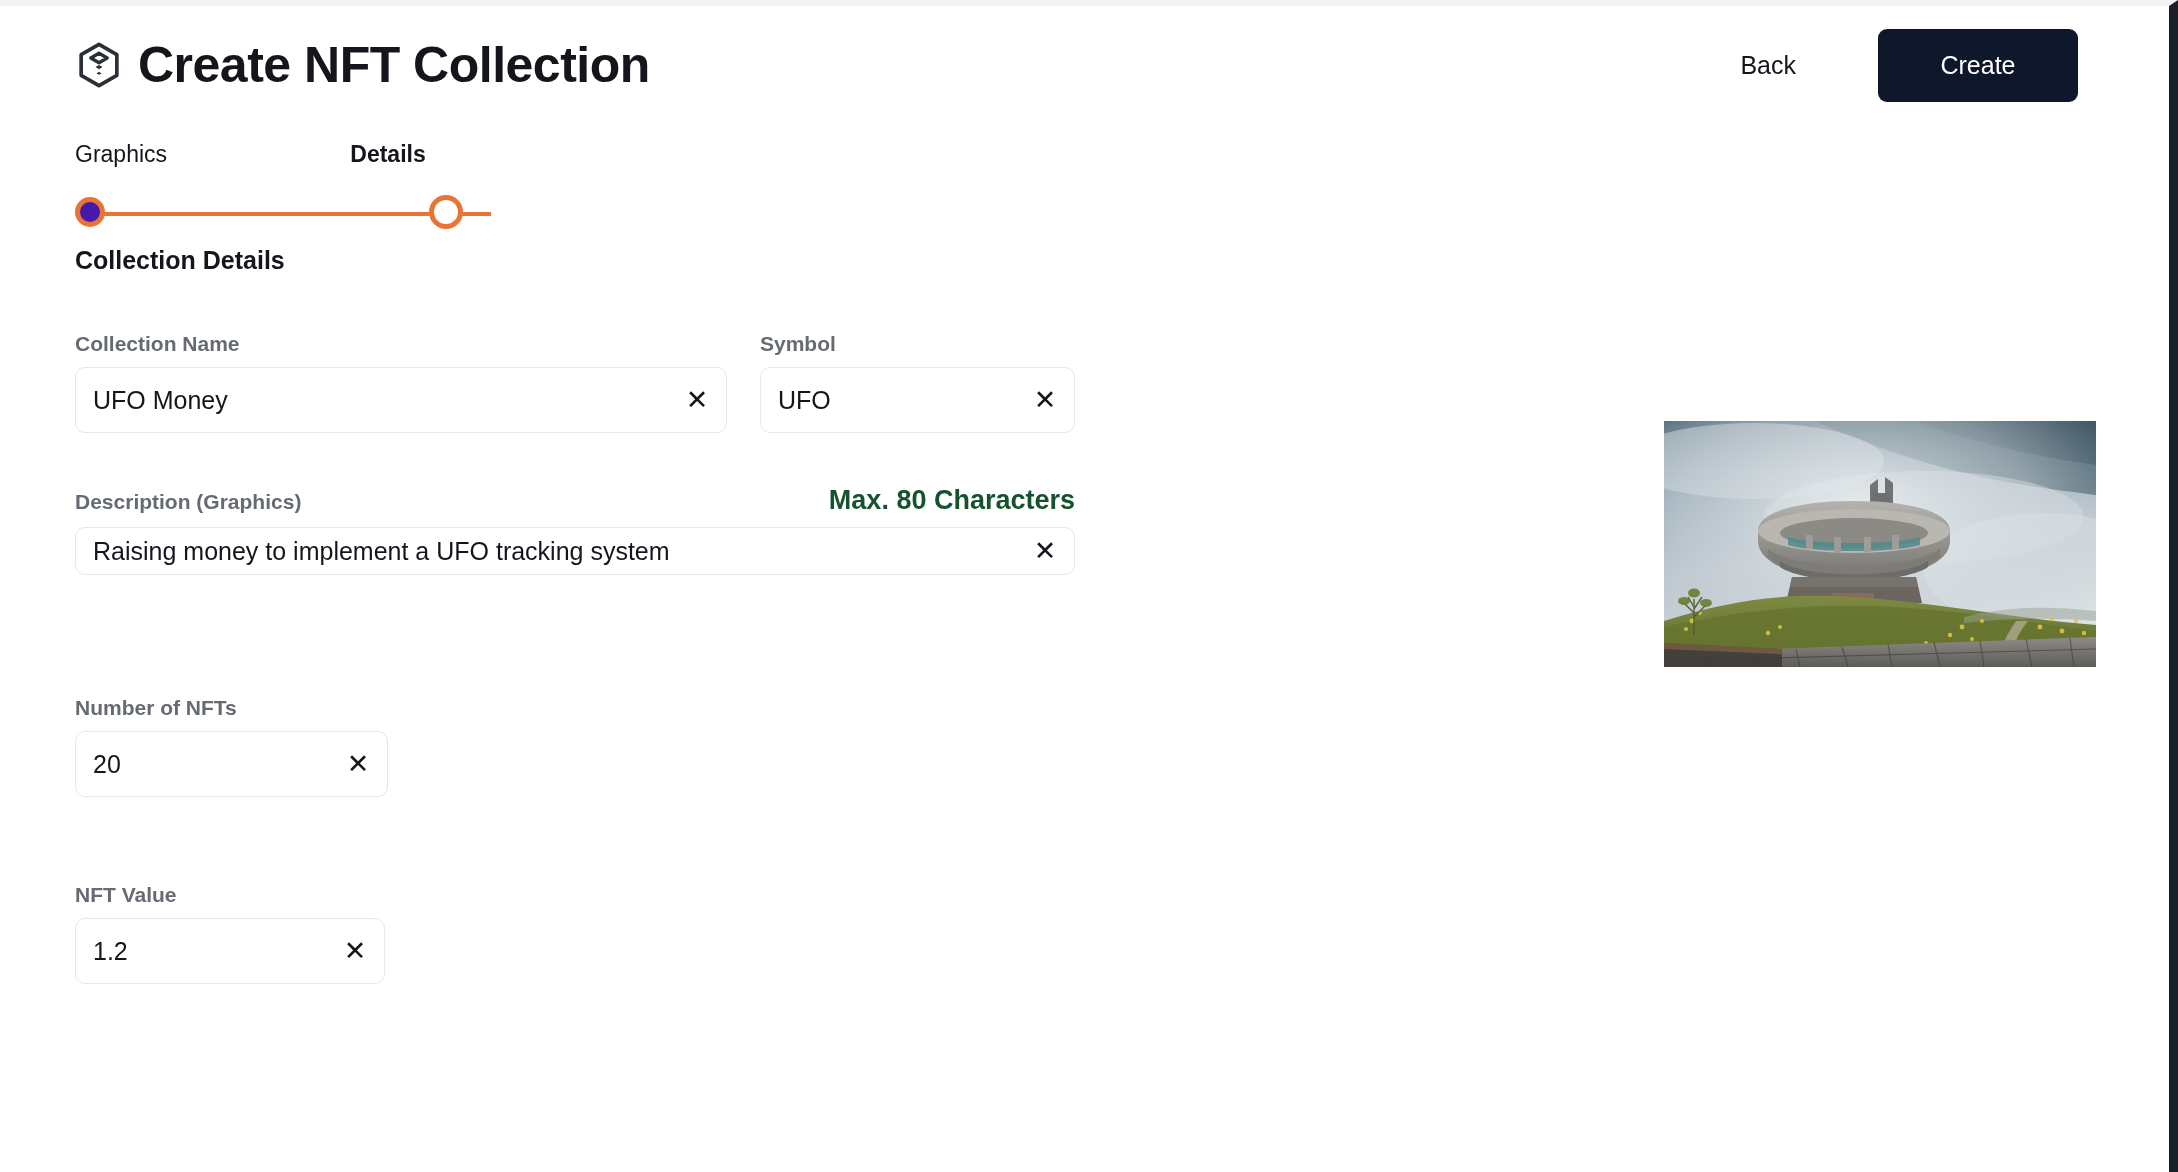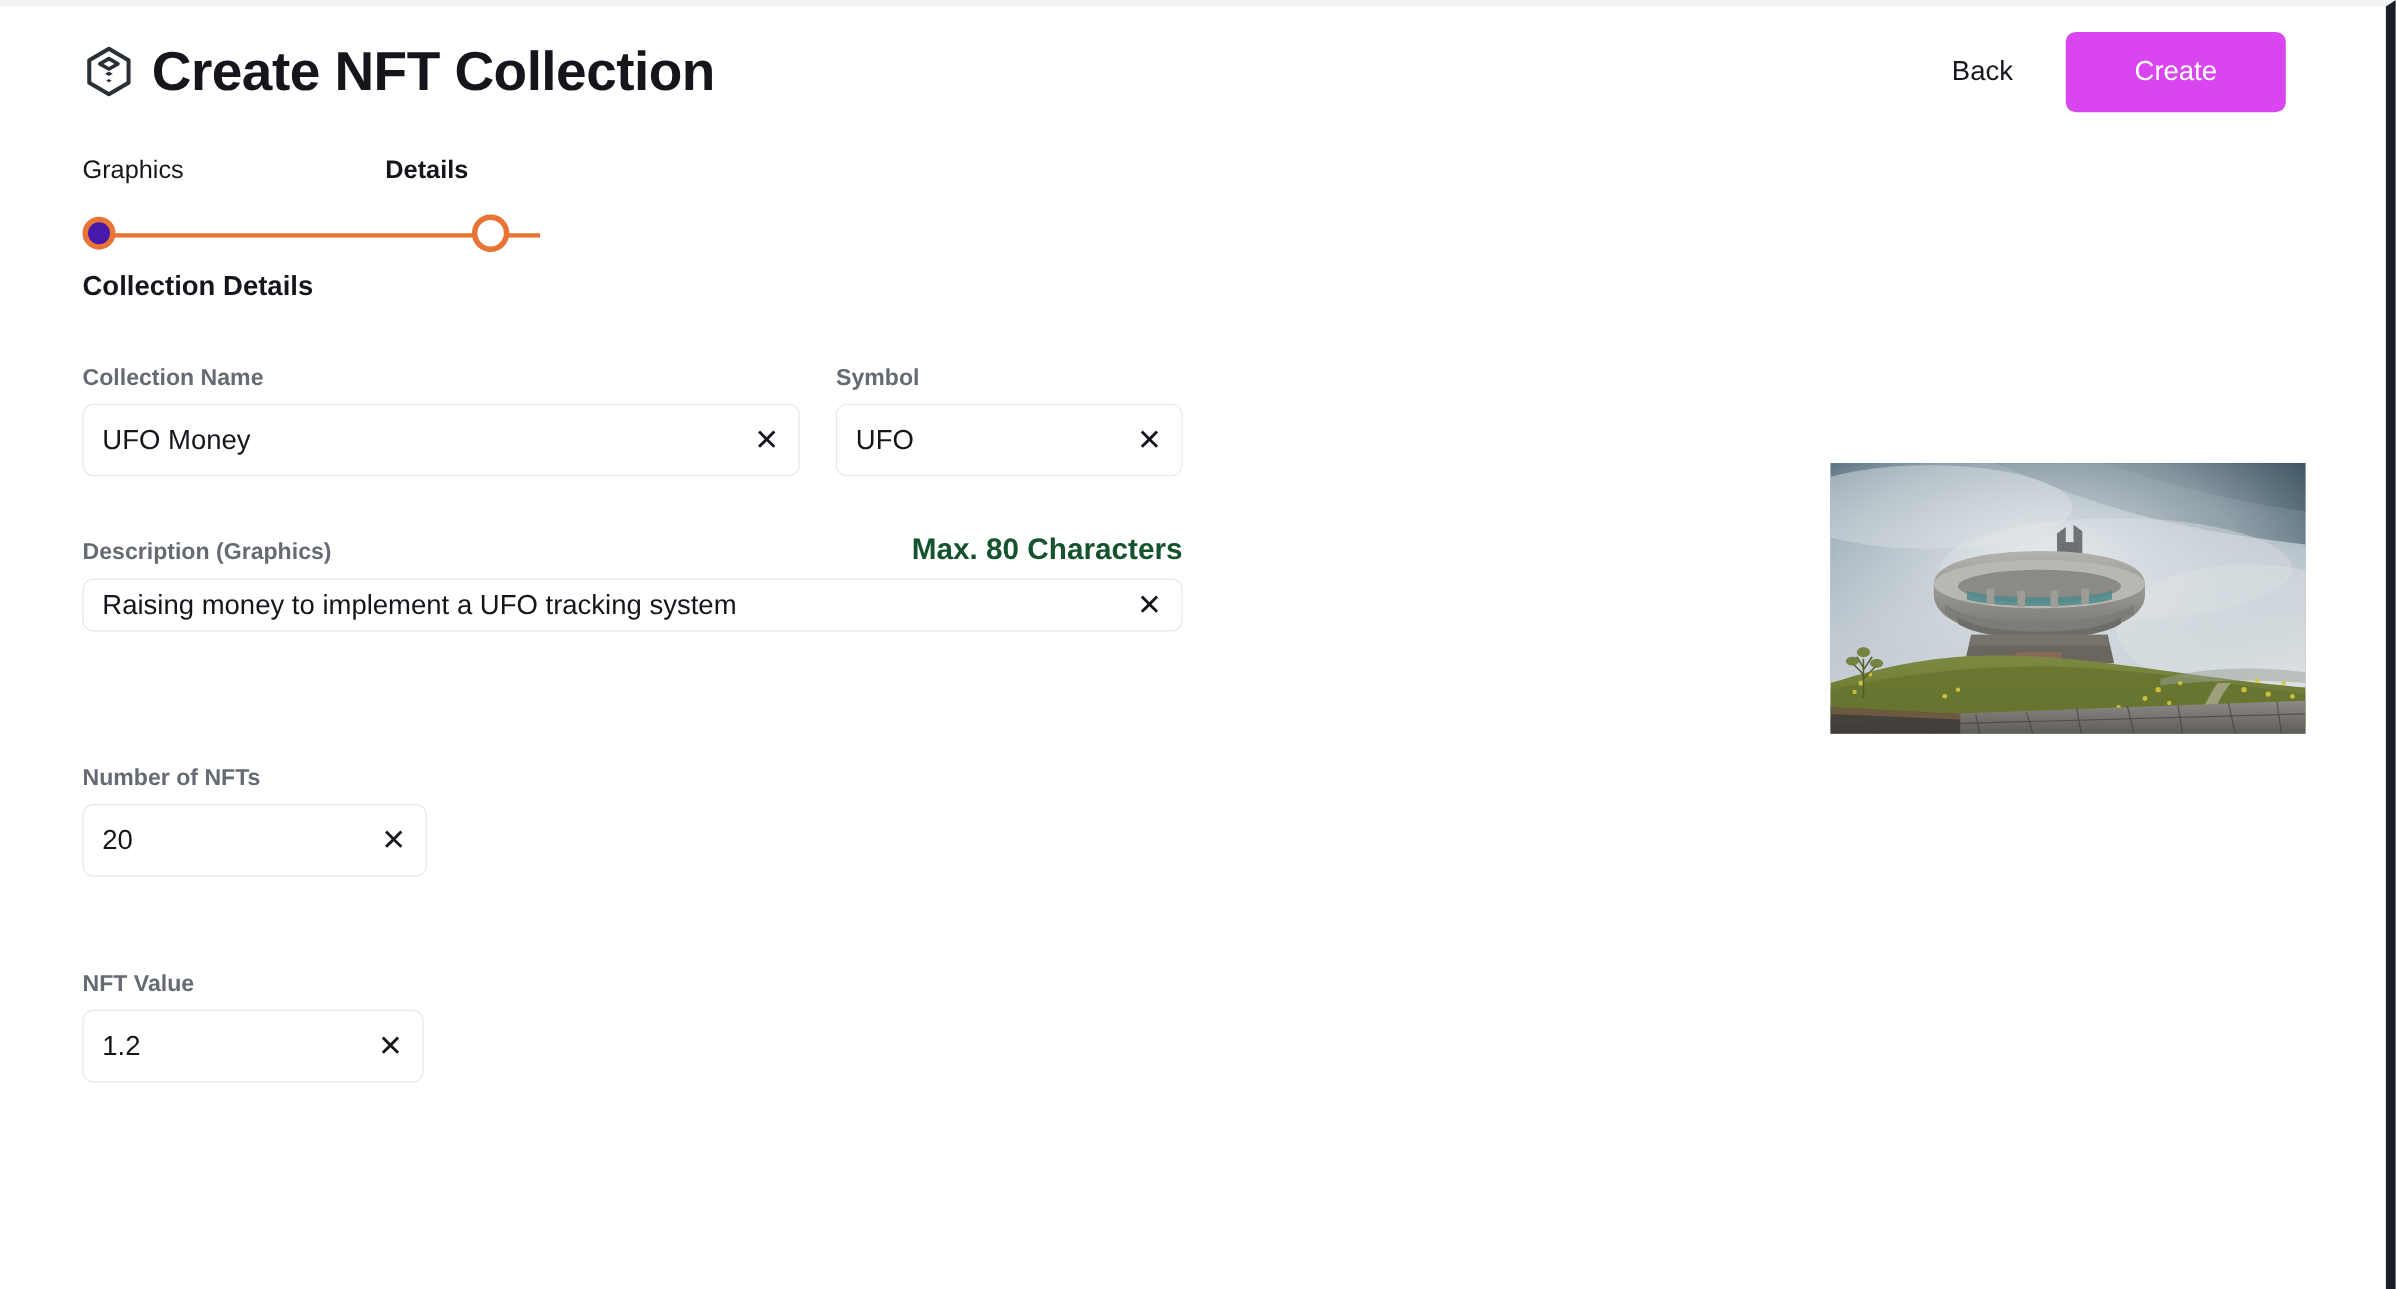--- a/index.html
+++ b/index.html
@@ -56,36 +56,36 @@
     letter-spacing: -0.5px;
     white-space: nowrap;
     line-height: 1;
   }
 
   .header-actions {
     position: absolute;
     right: 82px;
     display: flex;
     align-items: center;
-    gap: 42px;
+    gap: 76px;
   }
 
   .back-link {
     font-size: 25px;
     color: #14161c;
     background: none;
     border: none;
     cursor: pointer;
     font-family: inherit;
     padding: 4px 6px;
     white-space: nowrap;
   }
 
   .create-button {
-    background: #d946ef;
+    background: #0f172a;
     color: #ffffff;
     font-size: 25px;
     font-family: inherit;
     border: none;
     border-radius: 9px;
     width: 200px;
     height: 73px;
     cursor: pointer;
     line-height: 1;
   }

